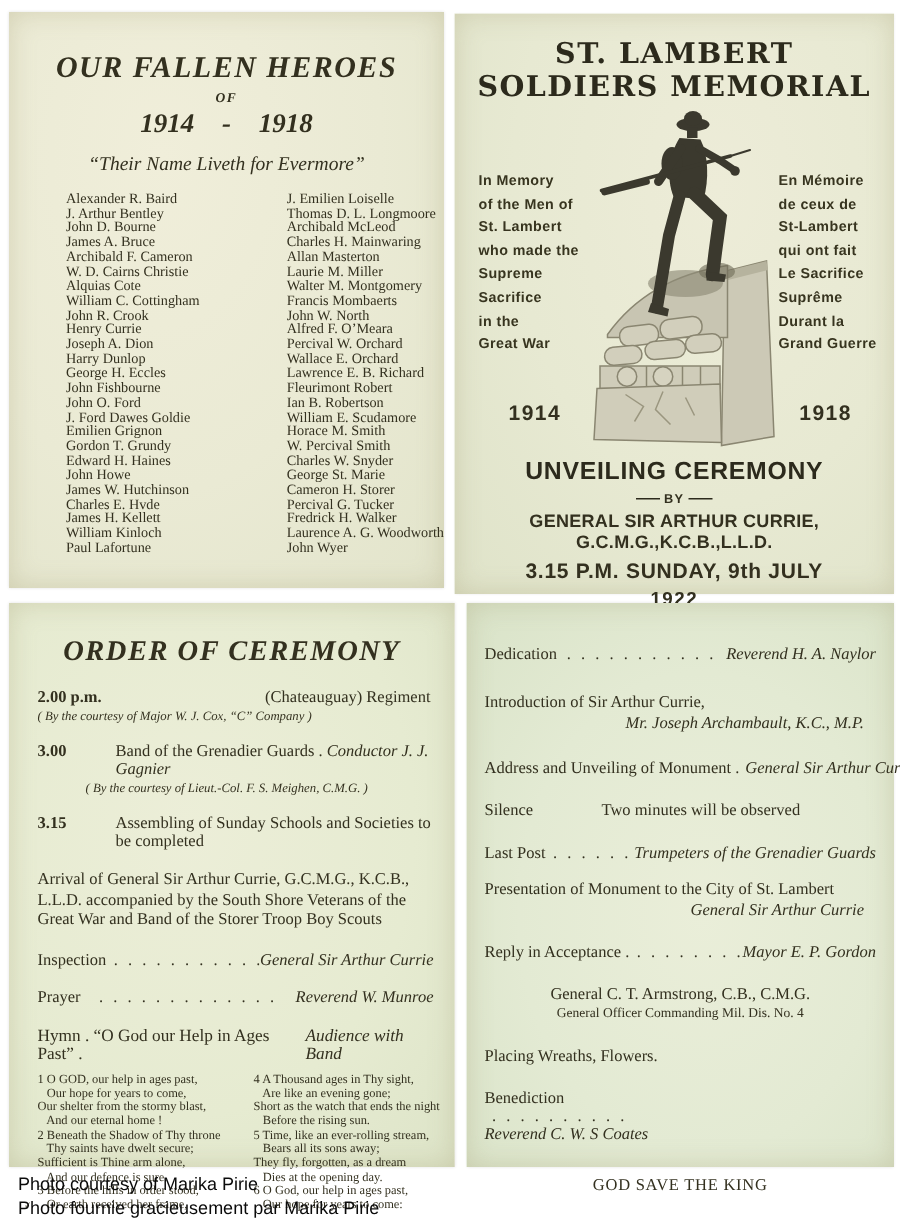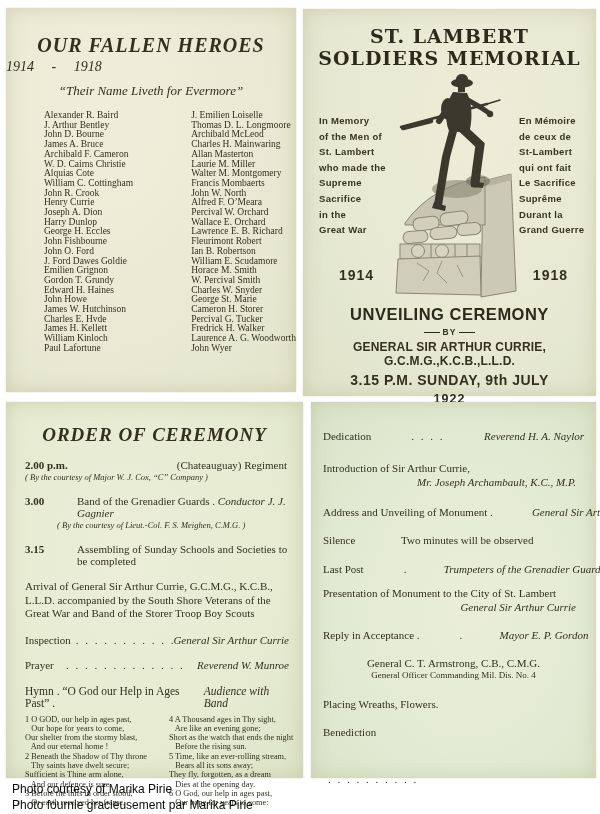--- a/index.html
+++ b/index.html
@@ -12,21 +12,21 @@
            background:radial-gradient(ellipse at 60% 30%,#edecd8 0%,#e7e9d2 55%,#dfe3c9 100%);}
   .card-bl{left:6px;top:402px;width:297px;height:376px;
            background:radial-gradient(ellipse at 40% 40%,#eceed8 0%,#e6ebd1 60%,#dde4c8 100%);}
   .card-br{left:311px;top:402px;width:285px;height:376px;
            background:radial-gradient(ellipse at 55% 55%,#eaeed9 0%,#e3ead3 55%,#d9e3c8 100%);}
 
   
   .tl-title{margin-top:26px;text-align:center;font-style:italic;font-weight:bold;
             font-size:20px;letter-spacing:1px;}
   .tl-of{text-align:center;font-style:italic;font-weight:bold;font-size:9px;margin-top:3px;letter-spacing:1px;}
-  .tl-years{font-style:italic;font-weight:normal;font-size:14px;margin-top:2px;word-spacing:14px;}
+  .tl-years{text-align:center;font-style:italic;font-weight:bold;font-size:18px;margin-top:2px;word-spacing:14px;}
   .tl-motto{text-align:center;font-style:italic;font-size:13px;margin-top:8px;}
   .tl-names{display:flex;margin-top:12px;padding-left:38px;}
   .tl-col1{width:168px;}
   .tl-col2{flex:1;}
   .name-line{font-size:9.5px;line-height:9.7px;white-space:nowrap;}
 
   
   .card-tr{font-family:"Liberation Sans","DejaVu Sans",sans-serif;}
   .tr-title{position:absolute;top:16px;left:0;right:0;text-align:center;
             font-family:"DejaVu Serif","Liberation Serif",serif;font-weight:bold;
@@ -66,40 +66,41 @@
   .hymn-head{display:flex;margin-top:14px;font-size:11.5px;}
   .hymn-head .val{font-style:italic;margin-left:6px;}
   .hymn-cols{display:flex;margin-top:6px;position:relative;}
   .hymn-col1{width:136px;flex:none;}
   .hymn-col2{flex:1;padding-left:8px;}
   .hymn-line{font-size:8.3px;line-height:9.3px;white-space:pre;}
   .tick{position:absolute;left:-9px;top:84px;font-size:6px;color:#57523c;opacity:.8;}
 
   
   .br-body{padding:14px 12px 0 12px;font-size:11px;}
-  .br-row{margin-top:14px;gap:35px;}
+  .br-row{margin-top:14px;}
   .ital{font-style:italic;}
   .br-line2r{text-align:right;padding-right:8px;margin-top:2px;}
   .silence-row{display:flex;margin-top:16px;}
   .silence-row .lbl{width:78px;flex:none;}
   .br-center{text-align:center;margin-top:16px;}
   .br-center .sub{font-size:9px;margin-top:1px;}
   .br-footer{text-align:center;margin-top:22px;font-size:11px;letter-spacing:.5px;}
 
   
   .caption{position:absolute;left:12px;top:782px;font-family:"Liberation Sans","DejaVu Sans",sans-serif;
            font-size:12px;line-height:15.5px;color:#0b0b0b;}
 </style>
 </head>
 <body>
 
 <div id="screen">
 
   <div class="card card-tl">
     <div class="tl-title">OUR FALLEN HEROES</div>
+    <div class="tl-of">OF</div>
     <div class="tl-years">1914 - 1918</div>
     <div class="tl-motto">“Their Name Liveth for Evermore”</div>
     <div class="tl-names">
       <div class="tl-col1">
           <div class="name-line">Alexander R. Baird</div>
           <div class="name-line">J. Arthur Bentley</div>
           <div class="name-line">John D. Bourne</div>
           <div class="name-line">James A. Bruce</div>
           <div class="name-line">Archibald F. Cameron</div>
           <div class="name-line">W. D. Cairns Christie</div>

